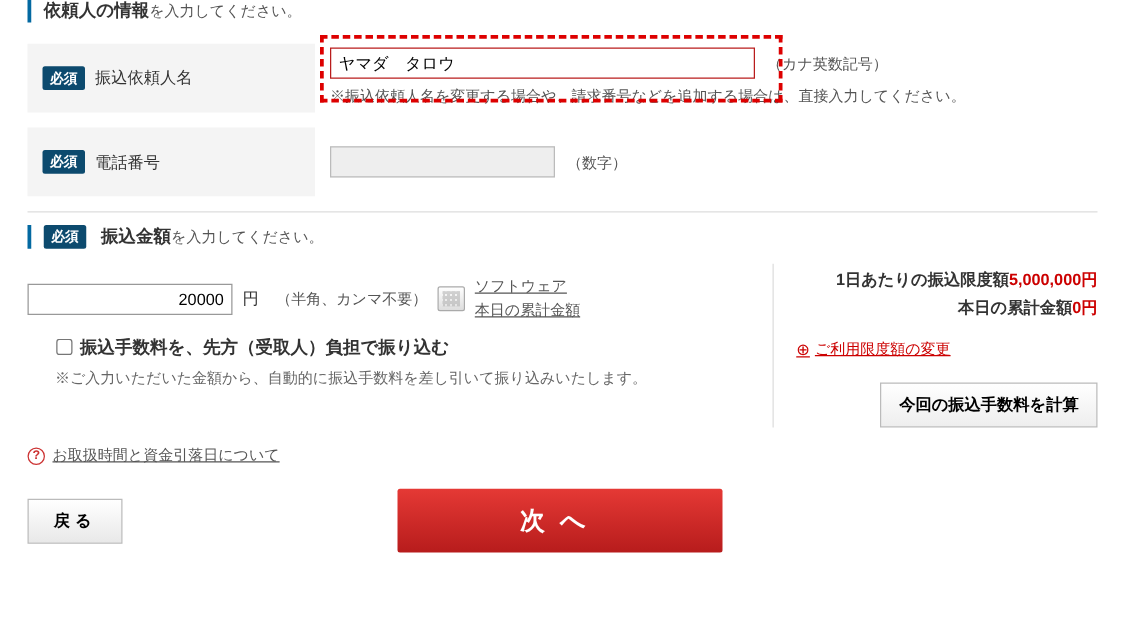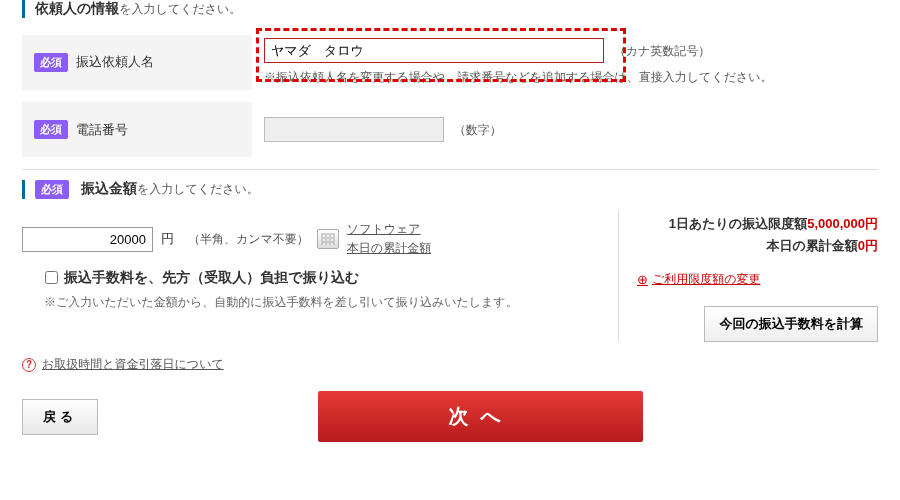--- a/index.html
+++ b/index.html
@@ -1,33 +1,33 @@
 <!DOCTYPE html>
 <html><head>
   <meta charset="utf-8">
   <style>
     * { box-sizing: border-box; margin: 0; padding: 0; }
     body { font-family: "MS PGothic", "Hiragino Kaku Gothic Pro", Meiryo, sans-serif; font-size: 13px; color: #333; background: #fff; width: 900px; }
     .container { padding: 0 20px 20px 20px; }
     .section-header { border-left: 3px solid #0369a1; padding-left: 10px; margin: 0 0 12px 0; font-size: 14px; }
     .section-header .title-main { font-weight: bold; color: #333; }
     .section-header .title-sub { font-size: 12px; color: #555; }
-    .badge-required { display: inline-block; background: #8b5cf6; color: #fff; font-size: 11px; font-weight: bold; padding: 2px 6px; border-radius: 2px; vertical-align: middle; }
+    .badge-required { display: inline-block; background: #0c4a6e; color: #fff; font-size: 11px; font-weight: bold; padding: 2px 6px; border-radius: 2px; vertical-align: middle; }
     .field-row { display: flex; align-items: center; margin-bottom: 8px; }
     .field-label-box { background: #f4f4f4; width: 230px; padding: 18px 12px; display: flex; align-items: center; gap: 8px; }
     .field-content { padding: 8px 12px; flex: 1; position: relative; }
     .highlight-box { border: 3px dashed #d00; position: absolute; top: -2px; left: 4px; width: 370px; height: 54px; pointer-events: none; z-index: 2; }
     .text-input { border: 1px solid #b91c1c; padding: 4px 6px; font-size: 13px; width: 340px; }
     .note { font-size: 12px; color: #555; margin-left: 6px; }
     .hint-line { font-size: 12px; color: #555; margin-top: 6px; }
     .phone-input { border: 1px solid #bbb; padding: 4px 6px; width: 180px; background: #eee; }
     .divider { border-top: 1px solid #ddd; margin: 12px 0 10px 0; }
     .pane { border: 1px solid #ddd; padding: 14px; margin-bottom: 14px; }
     .amount-row { display: flex; align-items: center; gap: 8px; margin: 10px 0 12px 0; }
-    .amount-input { border: 1px solid #999; padding: 4px 6px; width: 131px; text-align: right; font-size: 13px; }
+    .amount-input { border: 1px solid #999; padding: 4px 6px; width: 164px; text-align: right; font-size: 13px; }
     .kbd-icon { width: 22px; height: 20px; border: 1px solid #aaa; background: linear-gradient(#fff,#ddd); display: inline-block; border-radius: 2px; position: relative; }
     .kbd-icon::after { content:""; position:absolute; inset:3px; background: repeating-linear-gradient(to right,#aaa 0 2px,transparent 2px 4px),repeating-linear-gradient(to bottom,#aaa 0 2px,transparent 2px 4px); opacity:.5;}
     .soft-links { display: inline-flex; flex-direction: column; gap: 2px; }
     .link { color: #555; text-decoration: underline; cursor: pointer; font-size: 12px; }
     .checkbox-row { display: flex; align-items: flex-start; gap: 6px; margin-top: 4px; padding-left: 23px; }
     .checkbox-row input { margin-top: 2px; }
     .checkbox-label { font-size: 14px; font-weight: bold; color: #333; }
     .checkbox-note { font-size: 12px; color: #666; margin: 6px 0 0 22px; line-height: 1.6; }
     .right-info { border-left: 1px solid #ddd; padding-left: 18px; width: 260px; }
     .info-row { display: flex; justify-content: flex-end; margin: 4px 0; font-size: 13px; }
@@ -35,21 +35,21 @@
     .info-value-red { color: #c00; font-weight: bold; }
     .arrow-link { color: #c00; text-decoration: underline; cursor: pointer; font-size: 12px; display: inline-flex; align-items: center; gap: 4px; margin-top: 12px; }
     .arrow-link::before { content: "⊕"; color: #c00; font-size: 13px; }
     .calc-btn { border: 1px solid #bbb; background: linear-gradient(#fff,#eee); padding: 8px 14px; font-size: 13px; font-weight: bold; cursor: pointer; margin-top: 18px; float: right; }
     .columns { display: flex; gap: 20px; }
     .col-left { flex: 1; }
     .help-link-row { display: flex; align-items: center; gap: 6px; margin: 8px 0 18px 0; padding-left: 2px; }
     .help-icon { width: 14px; height: 14px; border: 1.5px solid #c33; border-radius: 50%; display: inline-flex; align-items: center; justify-content: center; color: #c33; font-size: 10px; font-weight: bold; }
     .bottom-bar { display: flex; align-items: center; gap: 20px; padding: 0 2px; }
     .back-btn { border: 1px solid #bbb; background: linear-gradient(#fff,#e8e8e8); padding: 8px 20px; font-size: 13px; font-weight: bold; cursor: pointer; letter-spacing: 4px; }
-    .next-btn { border: none; background: linear-gradient(#e53935,#b71c1c); color: #fff; padding: 12px 0; font-size: 20px; font-weight: bold; cursor: pointer; width: 325px; letter-spacing: 12px; margin-left: 200px; border-radius: 2px; }
+    .next-btn { border: none; background: linear-gradient(#e53935,#b71c1c); color: #fff; padding: 12px 0; font-size: 20px; font-weight: bold; cursor: pointer; width: 260px; letter-spacing: 12px; margin-left: 200px; border-radius: 2px; }
   </style>
 </head>
 <body>
 
 <div class="container">
   <div class="pane" style="border:none;padding:0 2px;">
     <div class="section-header">
       <span class="title-main">依頼人の情報</span><span class="title-sub">を入力してください。</span>
     </div>
 

